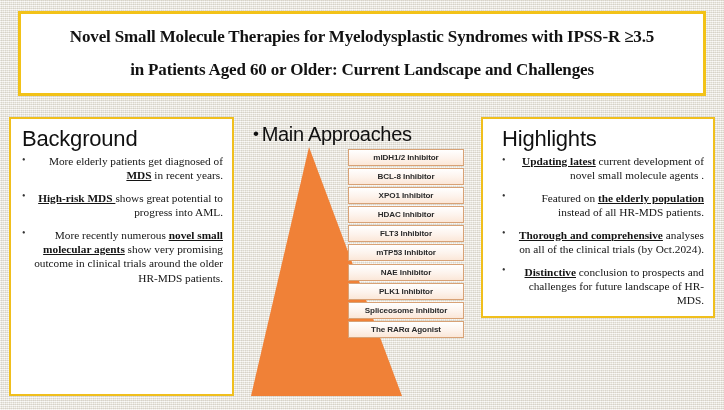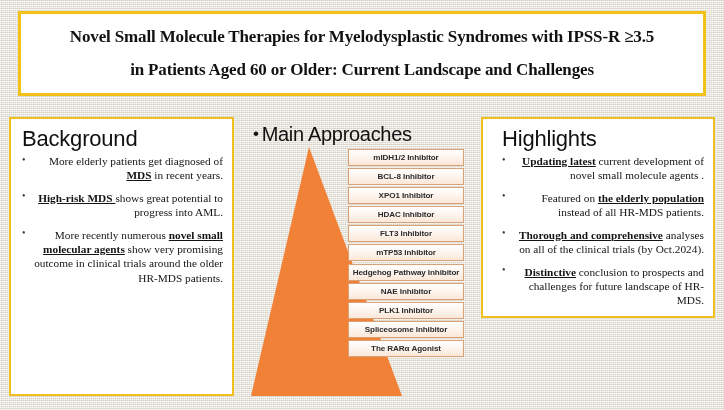--- a/index.html
+++ b/index.html
@@ -195,21 +195,20 @@
     </svg>
   </div>
 
   <div id="drug-stack">
       <div class="drug-box">mIDH1/2 Inhibitor</div>
       <div class="drug-box">BCL-8 Inhibitor</div>
       <div class="drug-box">XPO1 Inhibitor</div>
       <div class="drug-box">HDAC Inhibitor</div>
       <div class="drug-box">FLT3 Inhibitor</div>
       <div class="drug-box">mTP53 Inhibitor</div>
-      <div class="drug-box">Hedgehog Pathway Inhibitor</div>
       <div class="drug-box">NAE Inhibitor</div>
       <div class="drug-box">PLK1 Inhibitor</div>
       <div class="drug-box">Spliceosome Inhibitor</div>
       <div class="drug-box">The RARα Agonist</div>
     </div>
 </div>
 
 <div class="panel" id="panel-highlights">
   <div class="panel-heading">Highlights</div>
   <ul class="bullets" id="highlights-bullets">

